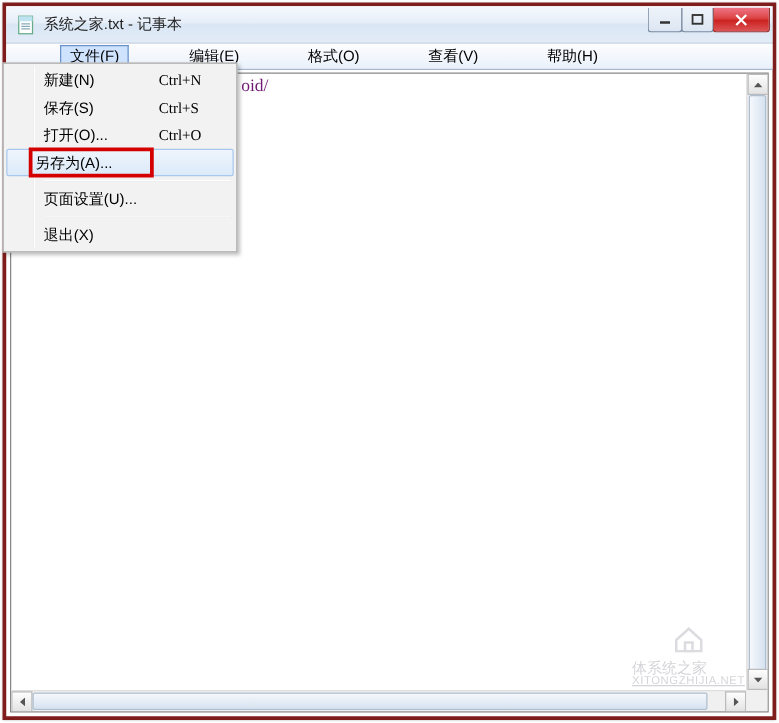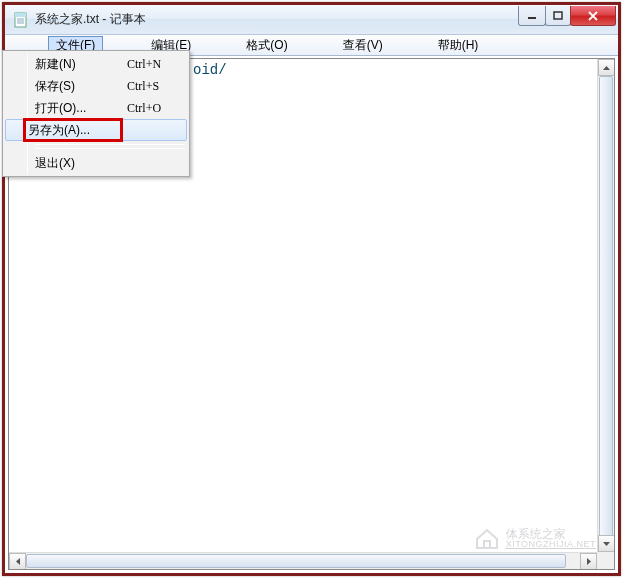--- a/index.html
+++ b/index.html
@@ -85,25 +85,25 @@
 }
 .editor-wrap {
   position: absolute; inset: 0;
   border: 1px solid #888;
   overflow: hidden;
   background: #fff;
 }
 .editor {
   position: absolute; inset: 0 17px 17px 0;
   padding: 2px 4px;
-  font-family: Liberation Mono, monospace;
+  font-family: Liberation Serif, serif;
   font-size: 14px;
   white-space: pre;
   overflow: hidden;
-  color: #0c4a6e;
+  color: #701a75;
   line-height: 1.35;
 }
 
 .scroll-v {
   position: absolute; right: 0; top: 0; bottom: 17px;
   width: 17px;
   background: #f0f0f0;
   border-left: 1px solid #ddd;
 }
 .scroll-h {
@@ -190,20 +190,21 @@
 }
 
 .watermark {
   position: absolute;
   right: 18px; bottom: 20px;
   opacity: 0.25;
   display: flex; align-items: center;
   color: #556;
   font-size: 12px;
   gap: 6px;
+  flex-direction: column;
 }
 .watermark .house {
   width: 26px; height: 22px;
 }
 .wm-text { display:flex; flex-direction:column; line-height:1; }
 .wm-sub { font-size: 9px; letter-spacing: 0.5px; text-decoration: underline; }
 </style>
 </head>
 <body>
 
@@ -307,20 +308,24 @@
     </div>
     <div class="dd-row">
       <span class="label">打开(O)...</span>
       <span class="accel">Ctrl+O</span>
     </div>
     <div class="dd-row hover">
       <span class="label">另存为(A)...</span>
       <span class="accel"></span>
     </div>
     <div class="dd-sep"></div>
+    <div class="dd-row">
+      <span class="label">页面设置(U)...</span>
+      <span class="accel"></span>
+    </div>
     <div class="dd-sep"></div>
     <div class="dd-row">
       <span class="label">退出(X)</span>
       <span class="accel"></span>
     </div>
   </div>
   <div class="highlight-box" style="left:20px; top:67px; width:100px; height:24px;"></div>
 </div>
 
 </body></html>

